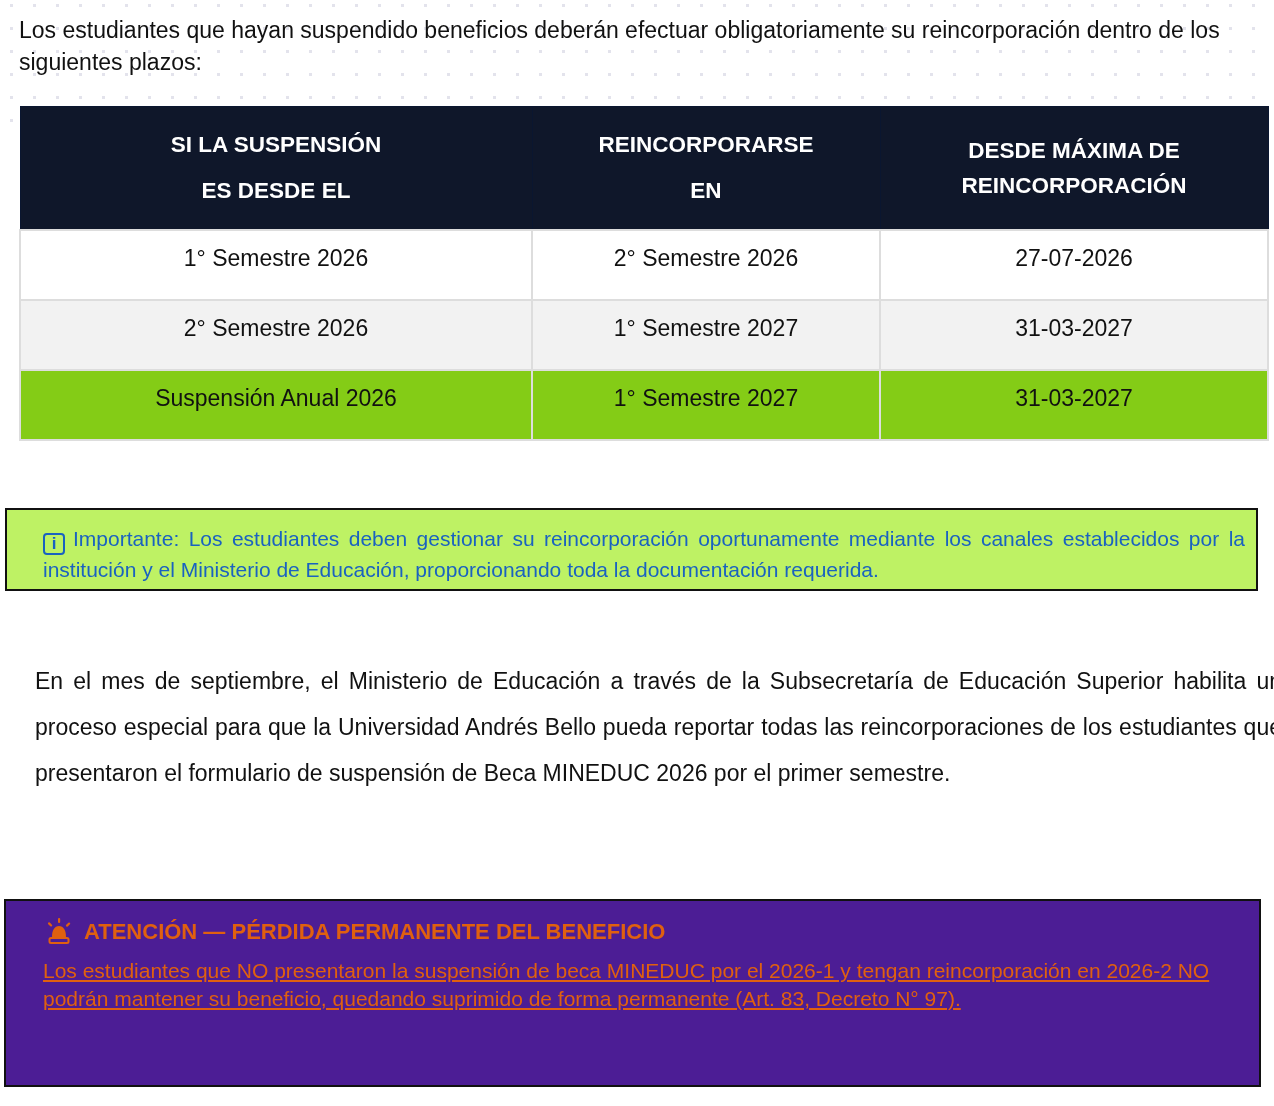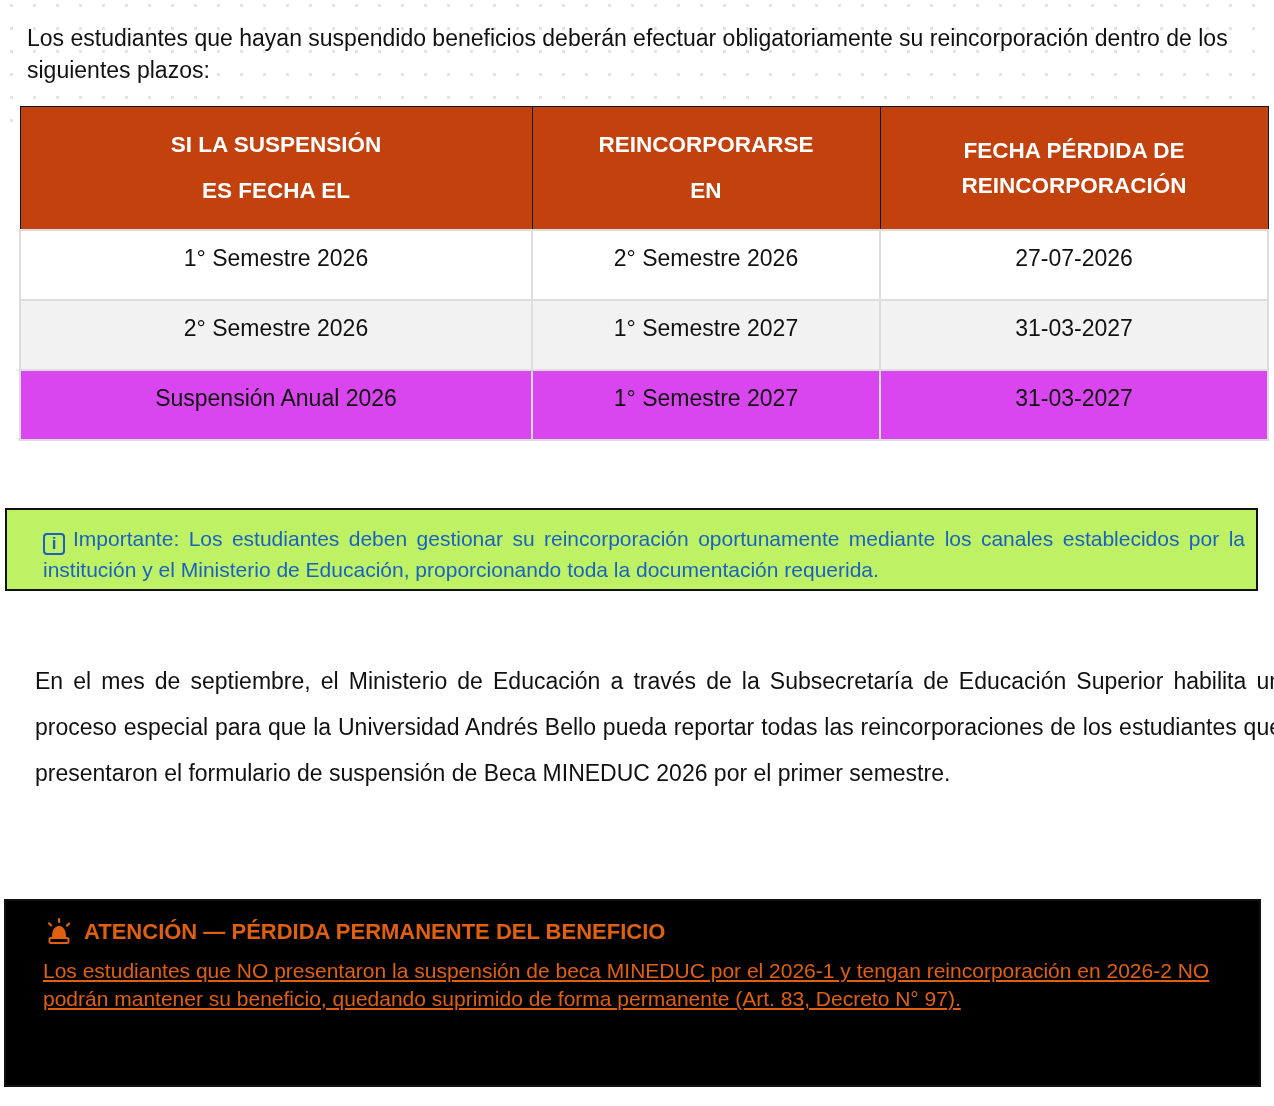--- a/index.html
+++ b/index.html
@@ -36,21 +36,21 @@
 
     table.plazos {
       position: absolute;
       left: 19px; top: 106px;
       width: 1248px;
       border-collapse: collapse;
       z-index: 1;
       table-layout: fixed;
     }
     table.plazos th {
-      background: #c2410c;
+      background: #0f172a;
       color: #ffffff;
       font-weight: bold;
       font-size: 22.5px;
       height: 122px;
       padding: 0 10px;
       text-align: center;
       border-left: 1px solid #0a1630;
       border-right: 1px solid #0a1630;
       border-top: 1px solid #0a1630;
     }
@@ -62,21 +62,21 @@
       text-align: center;
       border: 2px solid #dddddd;
       height: 70px;
       padding: 0;
       vertical-align: top;
       padding-top: 14px;
       box-sizing: border-box;
     }
     tr.r0 td { background: #ffffff; }
     tr.r1 td { background: #f2f2f2; }
-    tr.r2 td { background: #d946ef; }
+    tr.r2 td { background: #84cc16; }
 
     .info-box {
       position: absolute;
       left: 5px; top: 508px;
       width: 1249px; height: 79px;
       background: #bef264;
       border: 2px solid #111111;
       z-index: 1;
       box-sizing: content-box;
     }
@@ -111,21 +111,21 @@
       font-size: 23px;
       line-height: 46px;
       text-align: justify;
       color: #111111;
     }
 
     .warn-box {
       position: absolute;
       left: 4px; top: 899px;
       width: 1253px; height: 184px;
-      background: #000000;
+      background: #4c1d95;
       border: 2px solid #111111;
       z-index: 1;
     }
     .warn-title {
       position: absolute;
       left: 40px; top: 16px;
       font-size: 22px;
       font-weight: bold;
       color: #e0600f;
       line-height: 30px;
@@ -146,42 +146,42 @@
       color: #e0600f;
     }
     .warn-p1 { top: 56px; text-decoration: underline; }
     .warn-p2 { top: 121px; }
   </style>
 </head>
 <body>
 
 <div class="dots"></div>
 
-<p class="intro" style="margin:8px;">
+<p class="intro" style="margin:0;">
   <span>Los estudiantes que hayan suspendido beneficios deberán efectuar obligatoriamente su reincorporación dentro de los siguientes plazos:</span>
 </p>
 
 <table class="plazos">
   <colgroup>
     <col style="width:512px">
     <col style="width:348px">
     <col style="width:388px">
   </colgroup>
   <thead>
     <tr>
       <th class="c1">
         <span class="hl">SI LA SUSPENSIÓN</span>
-        <span class="hl">ES FECHA EL</span>
+        <span class="hl">ES DESDE EL</span>
       </th>
       <th class="c2">
         <span class="hl">REINCORPORARSE</span>
         <span class="hl">EN</span>
       </th>
       <th class="c3">
-        <span class="hl">FECHA PÉRDIDA DE</span>
+        <span class="hl">DESDE MÁXIMA DE</span>
         <span class="hl">REINCORPORACIÓN</span>
       </th>
     </tr>
   </thead>
   <tbody>
     <tr class="r0">
       <td>1° Semestre 2026</td>
       <td>2° Semestre 2026</td>
       <td>27-07-2026</td>
     </tr>

